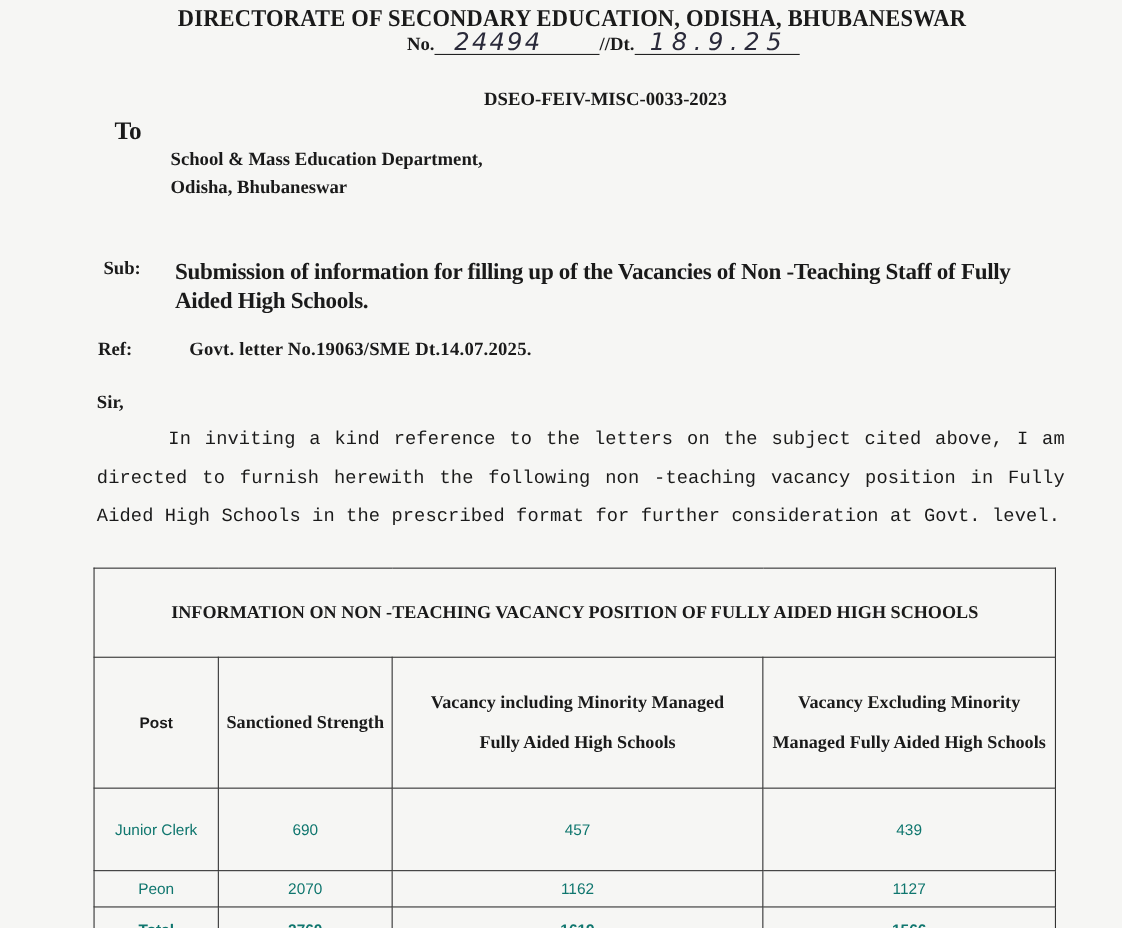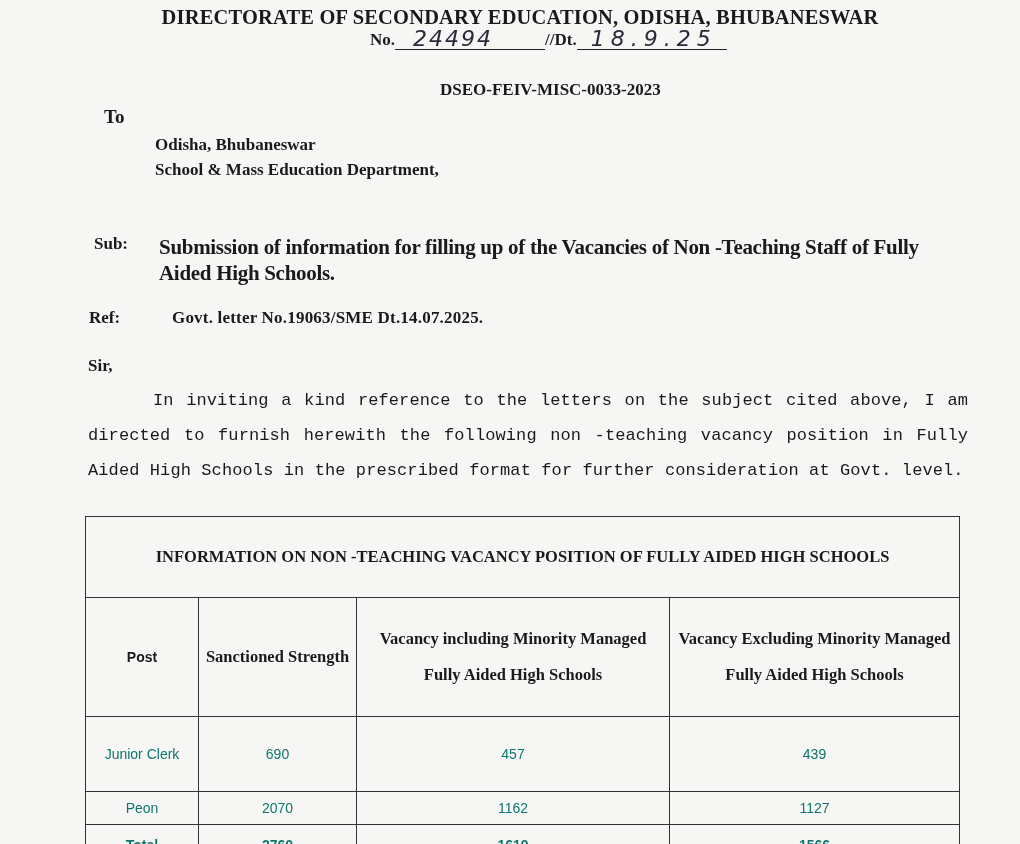--- a/index.html
+++ b/index.html
@@ -21,21 +21,21 @@
   }
   .hdr-no .blank { display:inline-block; border-bottom:1.5px solid #222; position:relative; vertical-align:bottom; height:18px; }
   .hdr-no .hand {
     font-family:"DejaVu Sans",sans-serif; font-weight:normal; color:#2a2a3a;
     font-size:22px; font-style:italic; position:absolute; bottom:-2px; left:18px; letter-spacing:2px;
   }
   .hdr-file {
     left:440px; top:56px; font-family:"Liberation Serif",serif; font-weight:bold; font-size:17px;margin-top:24px;
   }
   .bold { font-weight:bold; font-family:"Liberation Serif",serif; }
-  .to { left:104px; top:106px; font-size:19px; }
+  .to { left:104px; top:106px; font-size:23px; }
   .addr { left:155px; top:132px; font-size:17px; line-height:25px; }
   .sub-label { left:94px; top:234px; font-size:17px; }
   .sub-text { left:159px; top:234px; width:810px; font-size:21px; line-height:26px; letter-spacing:-0.3px; }
   .ref-label { left:89px; top:308px; font-size:17px; }
   .ref-text { left:172px; top:308px; font-size:17px; letter-spacing:0.2px; }
   .sir { left:88px; top:356px; font-size:17px; }
   .para {
     left:88px; top:383px; width:880px; font-family:Liberation Mono, monospace;
     font-size:17px; line-height:35px; text-indent:65px; text-align:justify; letter-spacing:0.1px;
   }
@@ -58,42 +58,42 @@
 <div class="abs hdr-title">DIRECTORATE OF SECONDARY EDUCATION, ODISHA, BHUBANESWAR</div>
 
 <div class="abs hdr-no">
   <span>No.</span><span class="blank" style="width:150px"><span class="hand">24494</span></span><span>//Dt.</span><span class="blank" style="width:150px"><span class="hand" style="left:14px;letter-spacing:6px">18.9.25</span></span>
 </div>
 
 <div class="abs hdr-file">DSEO-FEIV-MISC-0033-2023</div>
 
 <div class="abs to bold">To</div>
 <div class="abs addr bold">
+  <div>School &amp; Mass Education Department,</div>
   <div>Odisha, Bhubaneswar</div>
-  <div>School &amp; Mass Education Department,</div>
 </div>
 
 <div class="abs sub-label bold">Sub:</div>
 <div class="abs sub-text bold">Submission of information for filling up of the Vacancies of Non -Teaching Staff of Fully Aided High Schools.</div>
 
 <div class="abs ref-label bold">Ref:</div>
 <div class="abs ref-text bold">Govt. letter No.19063/SME Dt.14.07.2025.</div>
 
 <div class="abs sir bold">Sir,</div>
 <div class="abs para">In inviting a kind reference to the letters on the subject cited above, I am directed to furnish herewith the following non -teaching vacancy position in Fully Aided High Schools in the prescribed format for further consideration at Govt. level.</div>
 
 <table class="vac">
   <tbody>
       <tr>
     <td colspan="4" class="tcap">INFORMATION ON NON -TEACHING VACANCY POSITION OF FULLY AIDED HIGH SCHOOLS</td>
   </tr>
   <tr>
     <td class="post-h">Post</td>
     <td class="th" style="width:155px">Sanctioned Strength</td>
-    <td class="th" style="width:300px;padding:0 6px">Vacancy including Minority Managed Fully Aided High Schools</td>
+    <td class="th" style="width:300px;padding:0 18px">Vacancy including Minority Managed Fully Aided High Schools</td>
     <td class="th" style="padding:0 6px">Vacancy Excluding Minority Managed Fully Aided High Schools</td>
   </tr>
   <tr>
     <td class="td jc" style="padding:0 16px">Junior Clerk</td>
     <td class="td">690</td>
     <td class="td">457</td>
     <td class="td">439</td>
   </tr>
   <tr>
     <td class="td peon">Peon</td>

